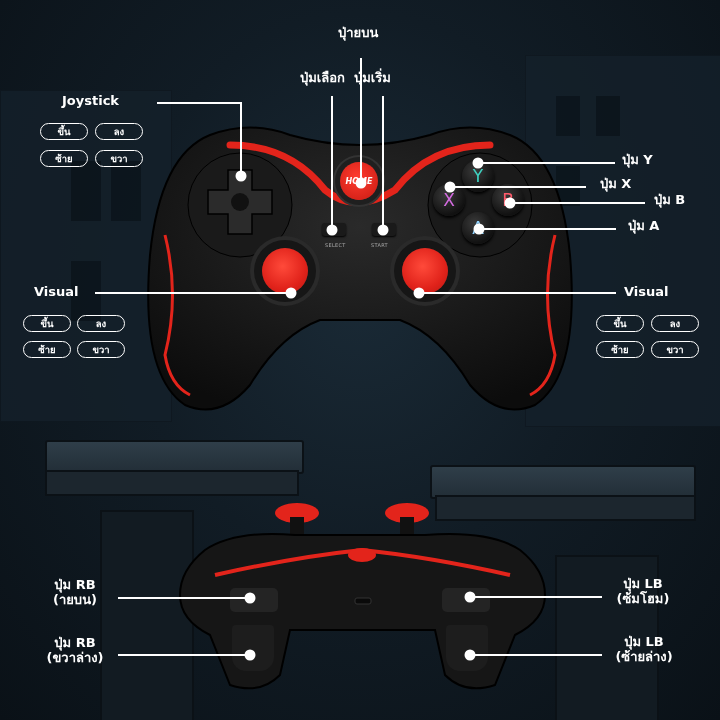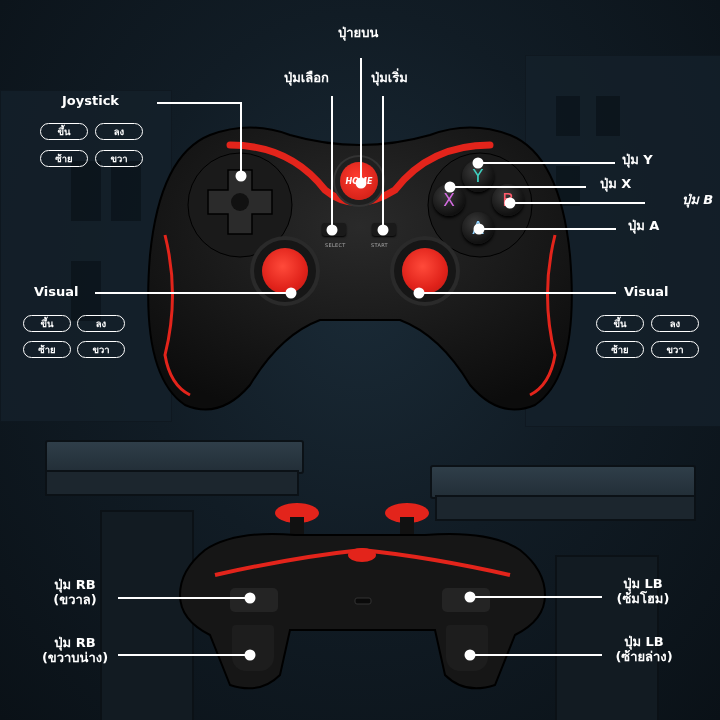--- a/index.html
+++ b/index.html
@@ -101,25 +101,25 @@
   </svg>
   <div style="position:absolute;left:230px;top:588px;width:48px;height:24px;background:#242424;border-radius:5px;"></div>
   <div style="position:absolute;left:232px;top:625px;width:42px;height:46px;background:#1d1d1d;border-radius:4px 4px 14px 14px;"></div>
   <div style="position:absolute;left:442px;top:588px;width:48px;height:24px;background:#242424;border-radius:5px;"></div>
   <div style="position:absolute;left:446px;top:625px;width:42px;height:46px;background:#1d1d1d;border-radius:4px 4px 14px 14px;"></div>
 
   <div class="lbl" style="left:338px;top:26px;">ปุ่ายบน</div>
   <div class="line" style="left:360px;top:58px;width:2px;height:125px;"></div>
   <div class="dot" style="left:361px;top:183px;"></div>
 
-  <div class="lbl" style="left:284px;top:71px;">ปุ่มเลือก</div>
+  <div class="lbl" style="left:300px;top:71px;">ปุ่มเลือก</div>
   <div class="line" style="left:331px;top:96px;width:2px;height:134px;"></div>
   <div class="dot" style="left:332px;top:230px;"></div>
 
-  <div class="lbl" style="left:371px;top:71px;">ปุ่มเริ่ม</div>
+  <div class="lbl" style="left:354px;top:71px;">ปุ่มเริ่ม</div>
   <div class="line" style="left:382px;top:96px;width:2px;height:134px;"></div>
   <div class="dot" style="left:383px;top:230px;"></div>
 
   <div class="lbl" style="left:62px;top:94px;">Joystick</div>
   <div class="line" style="left:157px;top:102px;width:85px;height:2px;"></div>
   <div class="line" style="left:240px;top:102px;width:2px;height:74px;"></div>
   <div class="dot" style="left:241px;top:176px;"></div>
   <div class="pill" style="left:40px;top:123px;">ขึ้น</div>
   <div class="pill" style="left:95px;top:123px;">ลง</div>
   <div class="pill" style="left:40px;top:150px;">ซ้าย</div>
@@ -128,21 +128,21 @@
   <div class="line" style="left:478px;top:162px;width:137px;height:2px;"></div>
   <div class="dot" style="left:478px;top:163px;"></div>
   <div class="lbl" style="left:622px;top:153px;">ปุ่ม Y</div>
 
   <div class="line" style="left:450px;top:186px;width:136px;height:2px;"></div>
   <div class="dot" style="left:450px;top:187px;"></div>
   <div class="lbl" style="left:600px;top:177px;">ปุ่ม X</div>
 
   <div class="line" style="left:510px;top:202px;width:135px;height:2px;"></div>
   <div class="dot" style="left:510px;top:203px;"></div>
-  <div class="lbl" style="left:682px;top:193px;font-style:italic;">ปุ่ม B</div>
+  <div class="lbl" style="left:654px;top:193px;">ปุ่ม B</div>
 
   <div class="line" style="left:479px;top:228px;width:137px;height:2px;"></div>
   <div class="dot" style="left:479px;top:229px;"></div>
   <div class="lbl" style="left:628px;top:219px;">ปุ่ม A</div>
 
   <div class="lbl" style="left:34px;top:285px;">Visual</div>
   <div class="line" style="left:95px;top:292px;width:196px;height:2px;"></div>
   <div class="dot" style="left:291px;top:293px;"></div>
   <div class="pill" style="left:23px;top:315px;">ขึ้น</div>
   <div class="pill" style="left:77px;top:315px;">ลง</div>
@@ -152,28 +152,28 @@
   <div class="line" style="left:419px;top:292px;width:197px;height:2px;"></div>
   <div class="dot" style="left:419px;top:293px;"></div>
   <div class="lbl" style="left:624px;top:285px;">Visual</div>
   <div class="pill" style="left:596px;top:315px;">ขึ้น</div>
   <div class="pill" style="left:651px;top:315px;">ลง</div>
   <div class="pill" style="left:596px;top:341px;">ซ้าย</div>
   <div class="pill" style="left:651px;top:341px;">ขวา</div>
 
   <div class="lbl center" style="left:44px;top:578px;width:62px;">
     <div>ปุ่ม RB</div>
-    <div>(ขวาล)</div>
+    <div>(ายบน)</div>
   </div>
   <div class="line" style="left:118px;top:597px;width:132px;height:2px;"></div>
   <div class="dot" style="left:250px;top:598px;"></div>
 
   <div class="lbl center" style="left:40px;top:636px;width:70px;">
     <div>ปุ่ม RB</div>
-    <div>(ขวาบน่าง)</div>
+    <div>(ขวาล่าง)</div>
   </div>
   <div class="line" style="left:118px;top:654px;width:132px;height:2px;"></div>
   <div class="dot" style="left:250px;top:655px;"></div>
 
   <div class="line" style="left:470px;top:596px;width:132px;height:2px;"></div>
   <div class="dot" style="left:470px;top:597px;"></div>
   <div class="lbl center" style="left:608px;top:577px;width:70px;">
     <div>ปุ่ม LB</div>
     <div>(ซ้มโฮม)</div>
   </div>

